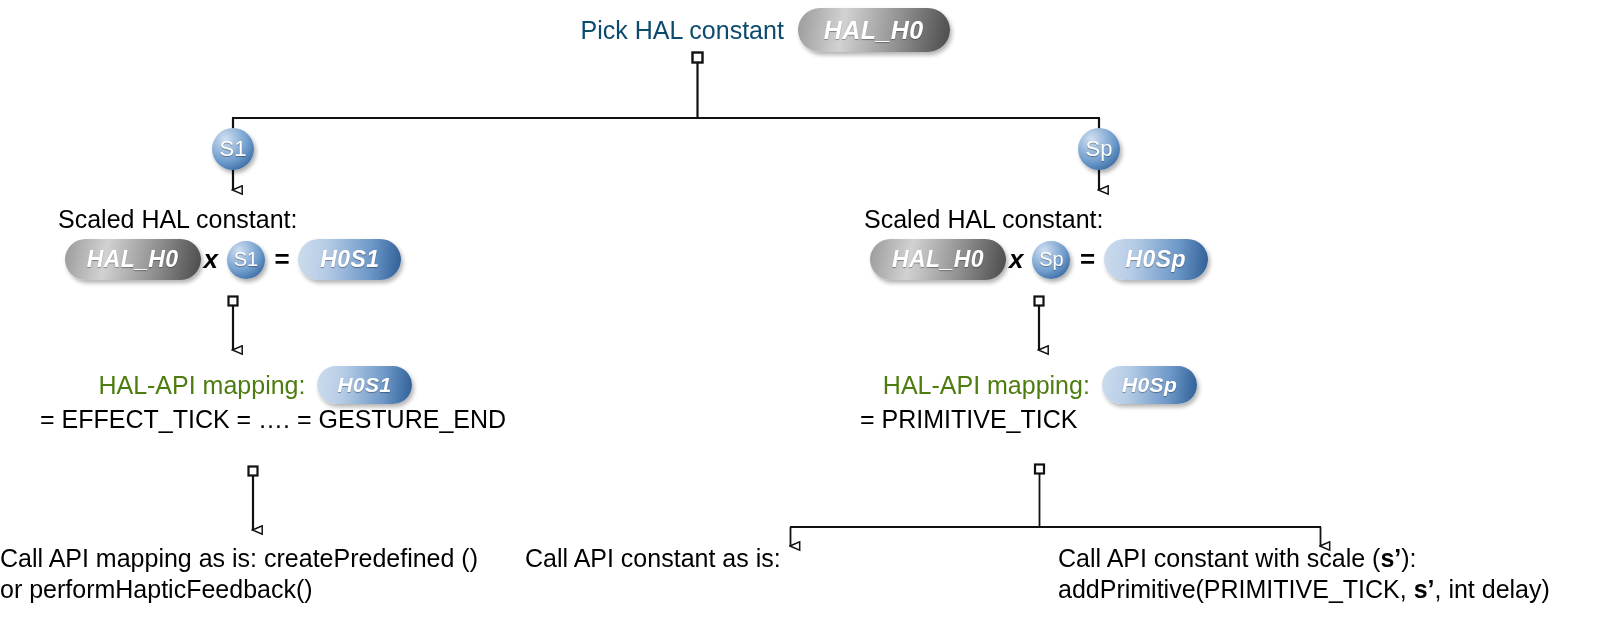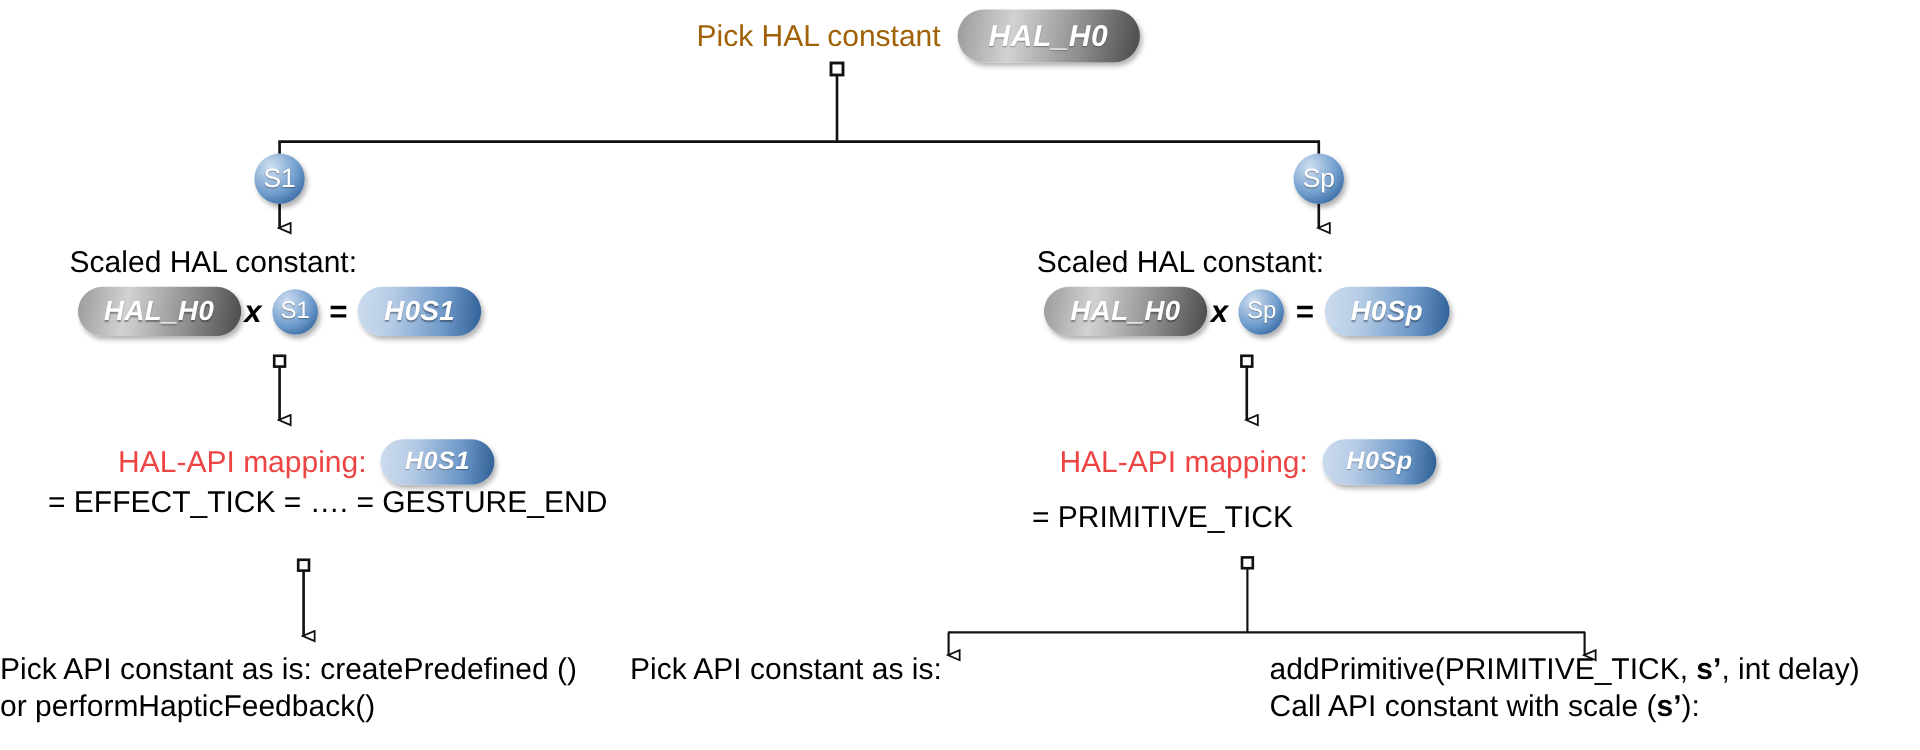--- a/index.html
+++ b/index.html
@@ -86,25 +86,25 @@
   .op {
     font-weight: bold;
     font-style: italic;
     font-size: 26px;
     color: #000000;
     padding: 0 9px;
   }
 
   .label-top {
     font-size: 25px;
-    color: #a16207;
+    color: #0c4a6e;
   }
   .mapping-label {
     font-size: 25px;
-    color: #ef4444;
+    color: #4d7c0f;
   }
   .bold { font-weight: bold; }
 </style>
 </head>
 <body>
 
 <div id="canvas">
 
   <svg id="wires" viewBox="0 0 1600 625" width="1600" height="625">
     <defs>
@@ -180,30 +180,30 @@
       <span class="pill pill-blue pill-sm" style="margin-left:12px;">H0S1</span>
     </div>
     <div class="plain-text" style="">= EFFECT_TICK = …. = GESTURE_END</div>
   </div>
 
   <div class="node" style="left:860px; top:366px; width:360px;">
     <div class="row-inline">
       <span class="mapping-label">HAL-API mapping:</span>
       <span class="pill pill-blue pill-sm" style="margin-left:12px;">H0Sp</span>
     </div>
-    <div class="plain-text" style="margin-top:12px;">= PRIMITIVE_TICK</div>
+    <div class="plain-text" style="">= PRIMITIVE_TICK</div>
   </div>
 
   <div class="node plain-text" style="left:0px; top:543px; width:508px;">
-    <div>Pick API constant as is: createPredefined ()</div>
+    <div>Call API mapping as is: createPredefined ()</div>
     <div>or performHapticFeedback()</div>
   </div>
 
   <div class="node plain-text" style="left:525px; top:543px; width:530px;">
-    <div>Pick API constant as is:</div>
+    <div>Call API constant as is:</div>
   </div>
 
   <div class="node plain-text" style="left:1058px; top:543px; width:542px;">
+    <div><span>Call API constant with scale (</span><span class="bold">s’</span><span>):</span></div>
     <div><span>addPrimitive(PRIMITIVE_TICK, </span><span class="bold">s’</span><span>, int delay)</span></div>
-    <div><span>Call API constant with scale (</span><span class="bold">s’</span><span>):</span></div>
   </div>
 
 </div>
 
 </body></html>

